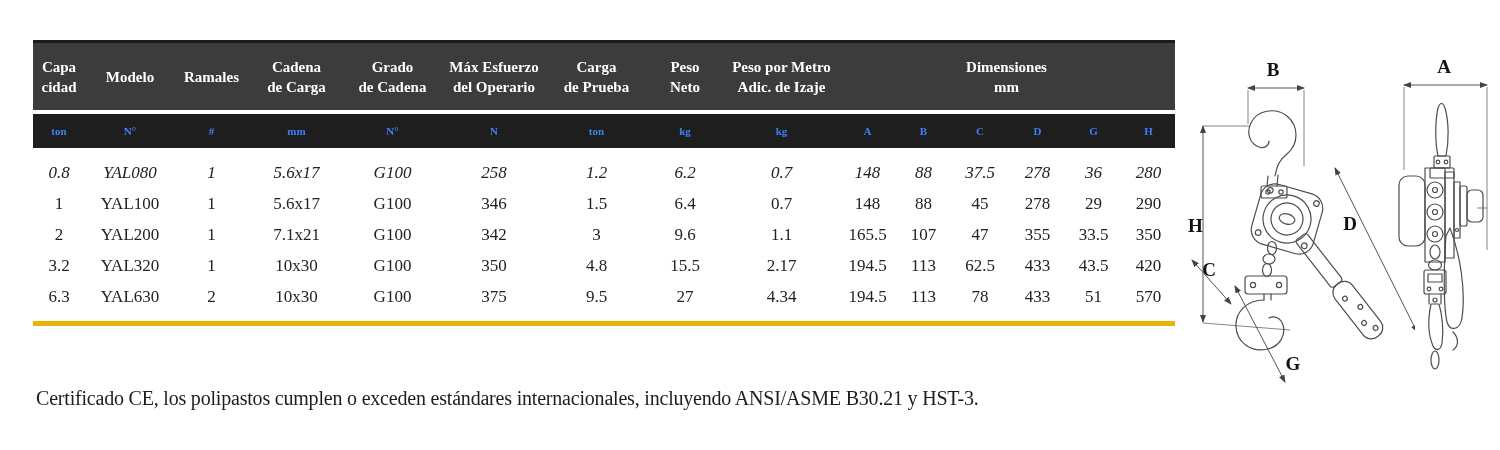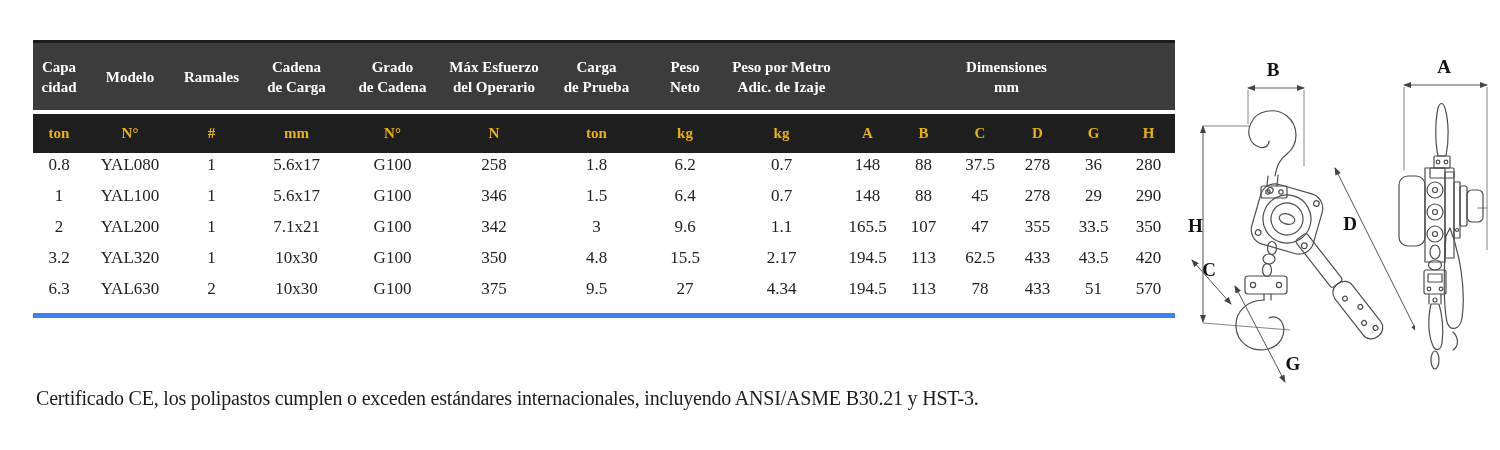--- a/index.html
+++ b/index.html
@@ -9,42 +9,42 @@
     font-family:"Liberation Serif","DejaVu Serif",serif;
     position:relative;overflow:hidden;
     color:#1d1d1d;
   }
   .page{position:absolute;inset:0;}
 
   
   .spec-table-wrap{position:absolute;left:33px;top:40px;width:1142px;}
   table.spec{
     border-collapse:collapse;table-layout:fixed;width:1142px;
-    border-bottom:5px solid #3b82f6;
+    border-bottom:5px solid #eab308;
   }
   table.spec th,table.spec td{text-align:center;vertical-align:middle;}
   tr.groups th{
     background:#3c3c3c;color:#ffffff;
     font-weight:bold;font-size:15px;line-height:1.3;
     padding:15px 2px 13px 2px;
     white-space:pre-line;
     border-top:3px solid #1c1c1c;
     border-bottom:4px solid #ffffff;
   }
   tr.units th{
-    background:#1e1e1e;color:#eab308;
-    font-weight:bold;font-size:15px;
+    background:#1e1e1e;color:#3b82f6;
+    font-weight:bold;font-size:11px;
     padding:11px 2px;
   }
   tbody td{
     font-size:17px;color:#222222;
     padding:5px 2px 6px 2px;
     background:#ffffff;
   }
-  tbody tr:first-child td{padding-top:2px;}
+  tbody tr:first-child td{padding-top:15px;font-style:italic;}
   tbody tr:last-child td{padding-bottom:14px;}
 
   
   .footer-note{
     position:absolute;left:36px;top:387px;
     font-size:20px;color:#1d1d1d;white-space:nowrap;
     letter-spacing:-0.2px;
     text-align:right;
   }
 
@@ -122,21 +122,21 @@
           </tr>
       </thead>
       <tbody id="spec-tbody">
           <tr>
             <td>0.8</td>
             <td>YAL080</td>
             <td>1</td>
             <td>5.6x17</td>
             <td>G100</td>
             <td>258</td>
-            <td>1.8</td>
+            <td>1.2</td>
             <td>6.2</td>
             <td>0.7</td>
             <td>148</td>
             <td>88</td>
             <td>37.5</td>
             <td>278</td>
             <td>36</td>
             <td>280</td>
           </tr>
           <tr>

